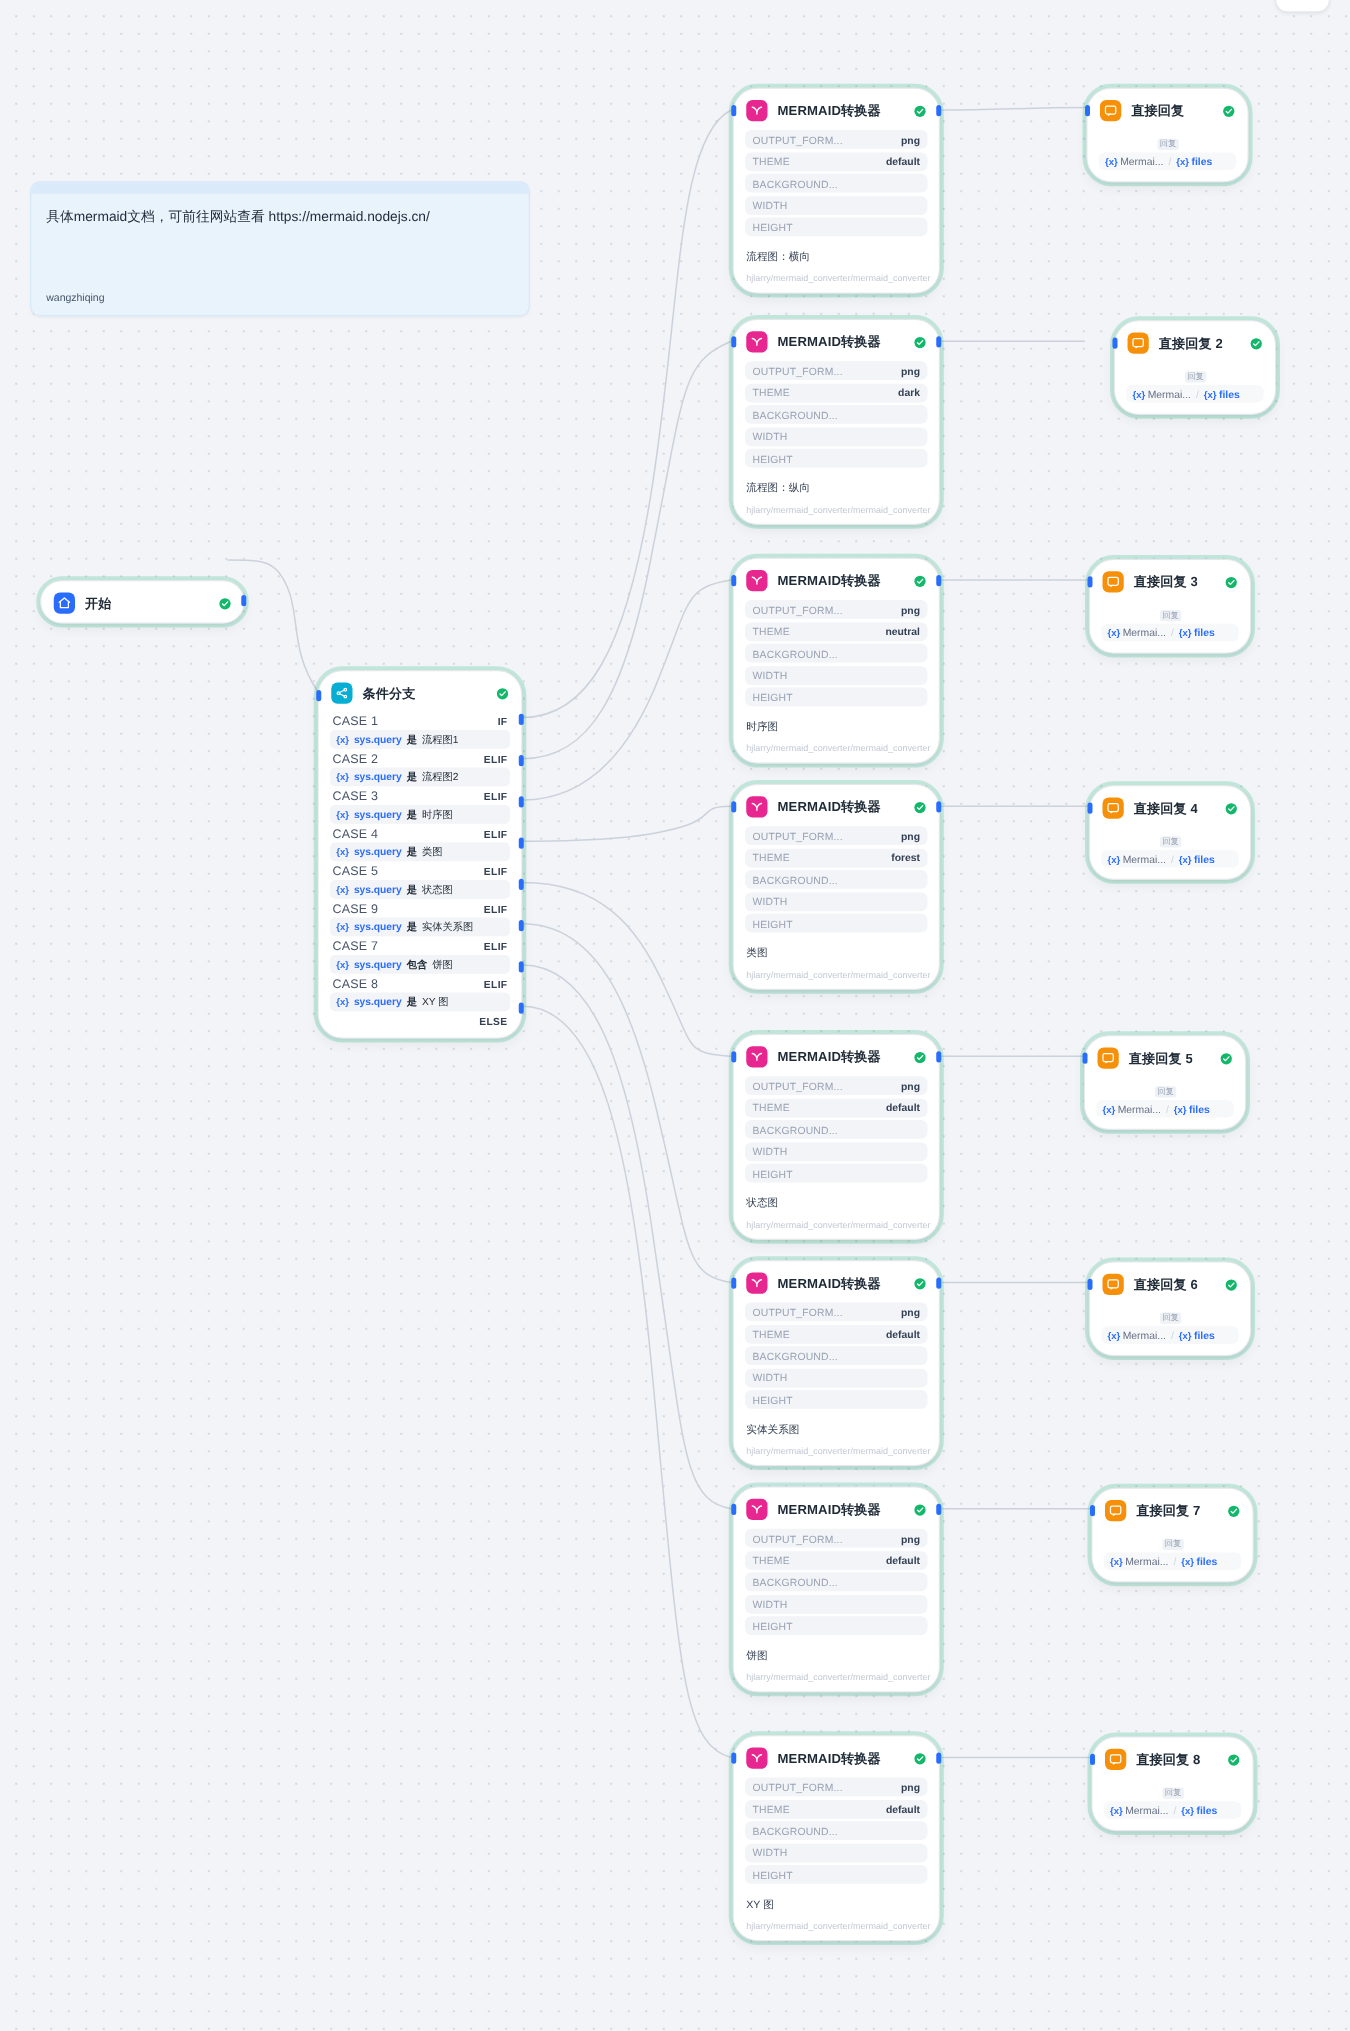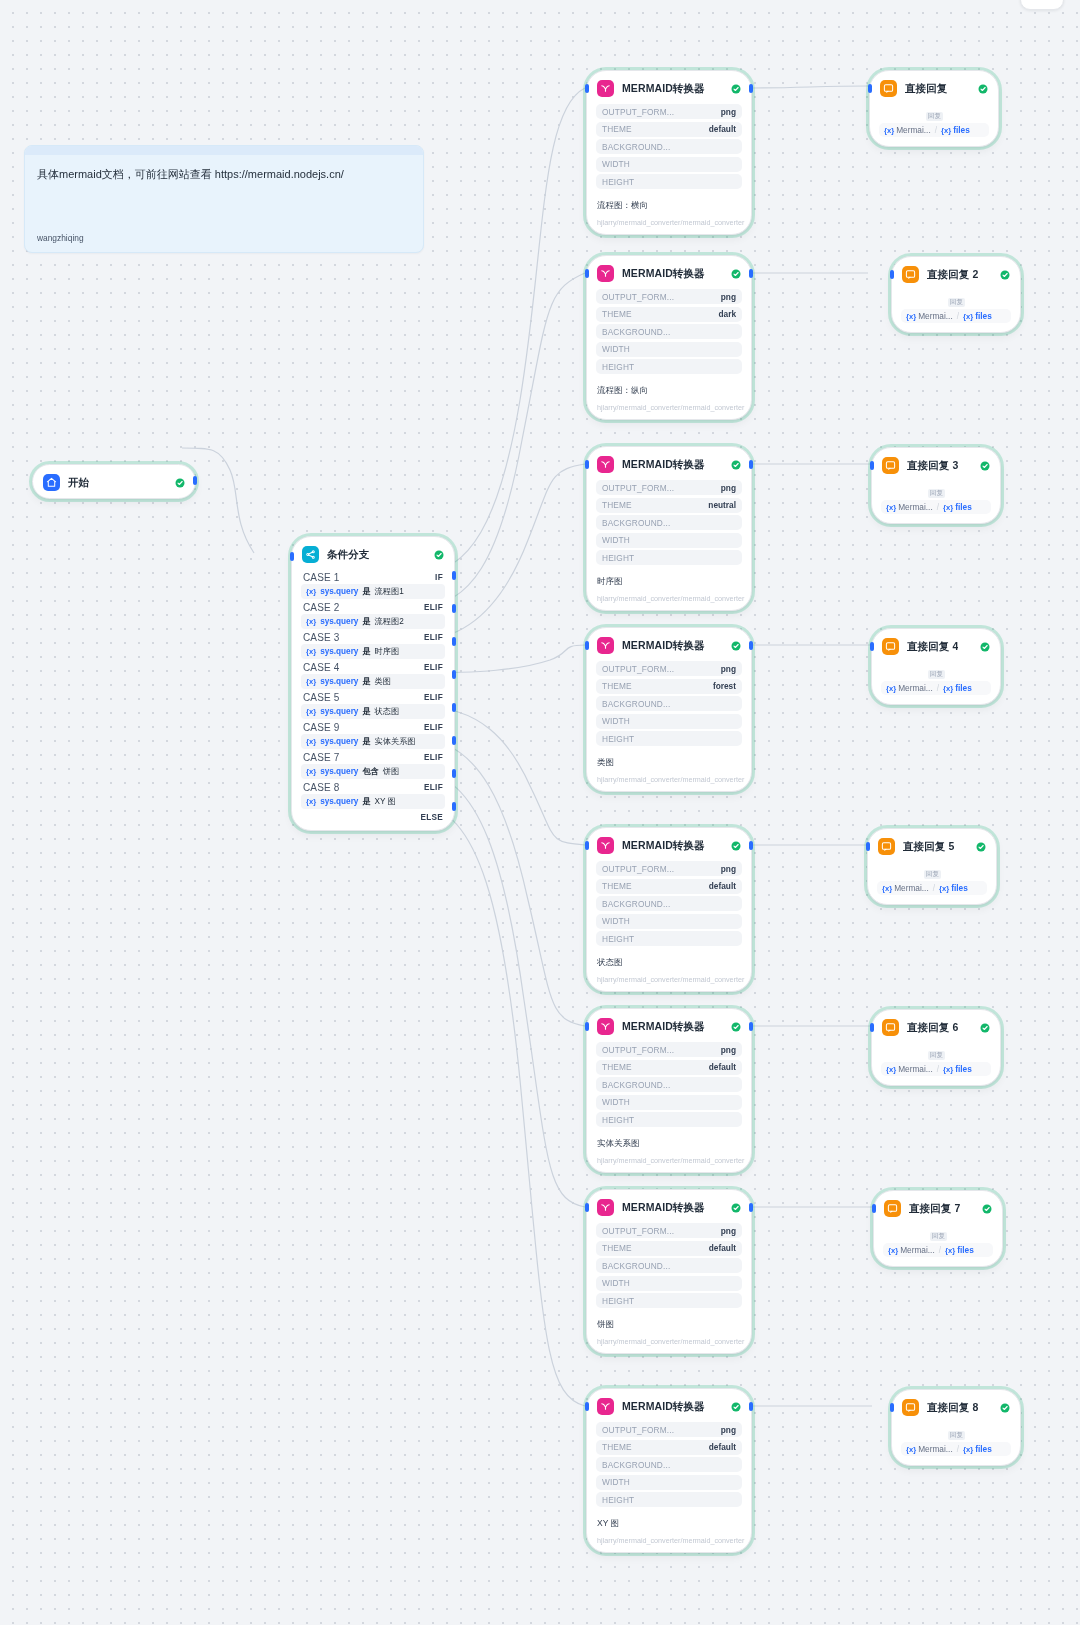--- a/index.html
+++ b/index.html
@@ -89,21 +89,21 @@
   }
   .vtag { color:#667085; display:inline-flex; align-items:center; gap:2px; }
   .vtag .x { color:#296dff; font-size:7.6px; font-weight:600; }
   .vtag.blue { color:#296dff; font-weight:600; }
   .slash { color:#d0d5dd; }
 
   
   .start { width:164px; }
 
   
-  .ife { width:164px;margin-left:37px; }
+  .ife { width:164px; }
   .ife .rows { padding:0 9px 8px 9px; }
   .caserow {
     display:flex; align-items:center; justify-content:space-between;
     height:14px; padding:0 2px;
   }
   .casek { font-size:10px; color:#475467; letter-spacing:.15px; }
   .casev { font-size:8.2px; color:#344054; font-weight:bold; letter-spacing:.3px; }
   .condrow {
     background:#f2f4f7; border-radius:4px; height:15px;
     display:flex; align-items:center; gap:4px;
@@ -910,21 +910,21 @@
         </span>
       <span class="slash">/</span>
       <span class="vtag blue">
           <span class="x">{x}</span>
           <span>files</span>
         </span>
     </div>
   </div>
 </div>
 
-<div class="node ans" style="left:891px; top:1389px;">
+<div class="node ans" style="left:873px; top:1389px;">
   <div class="nhead">
     <span class="nicon" style="background:#f79009;">
         <svg width="11" height="11" viewBox="0 0 24 24" fill="none" stroke="#fff" stroke-width="2.2" stroke-linecap="round" stroke-linejoin="round">
           <rect x="3" y="4" width="18" height="14" rx="3"></rect>
           <path d="M8 20l3-2"></path>
         </svg>
       </span>
     <span class="ntitle">直接回复 8</span>
     <span class="ncheck">
         <svg width="10" height="10" viewBox="0 0 20 20">

